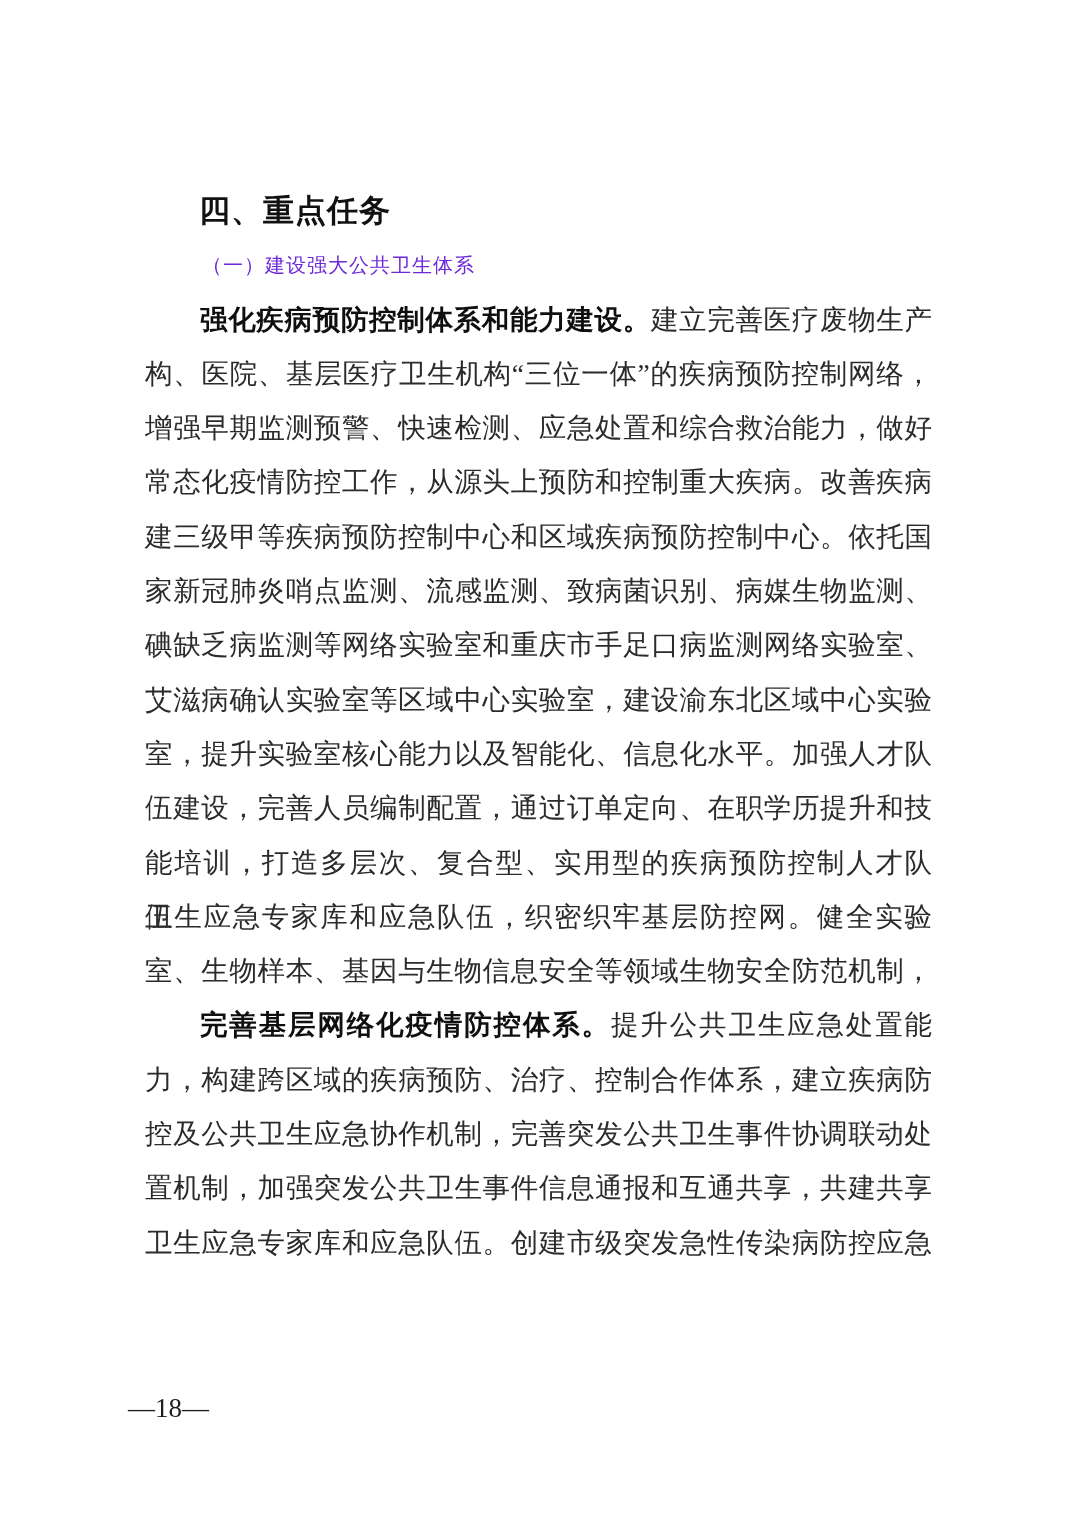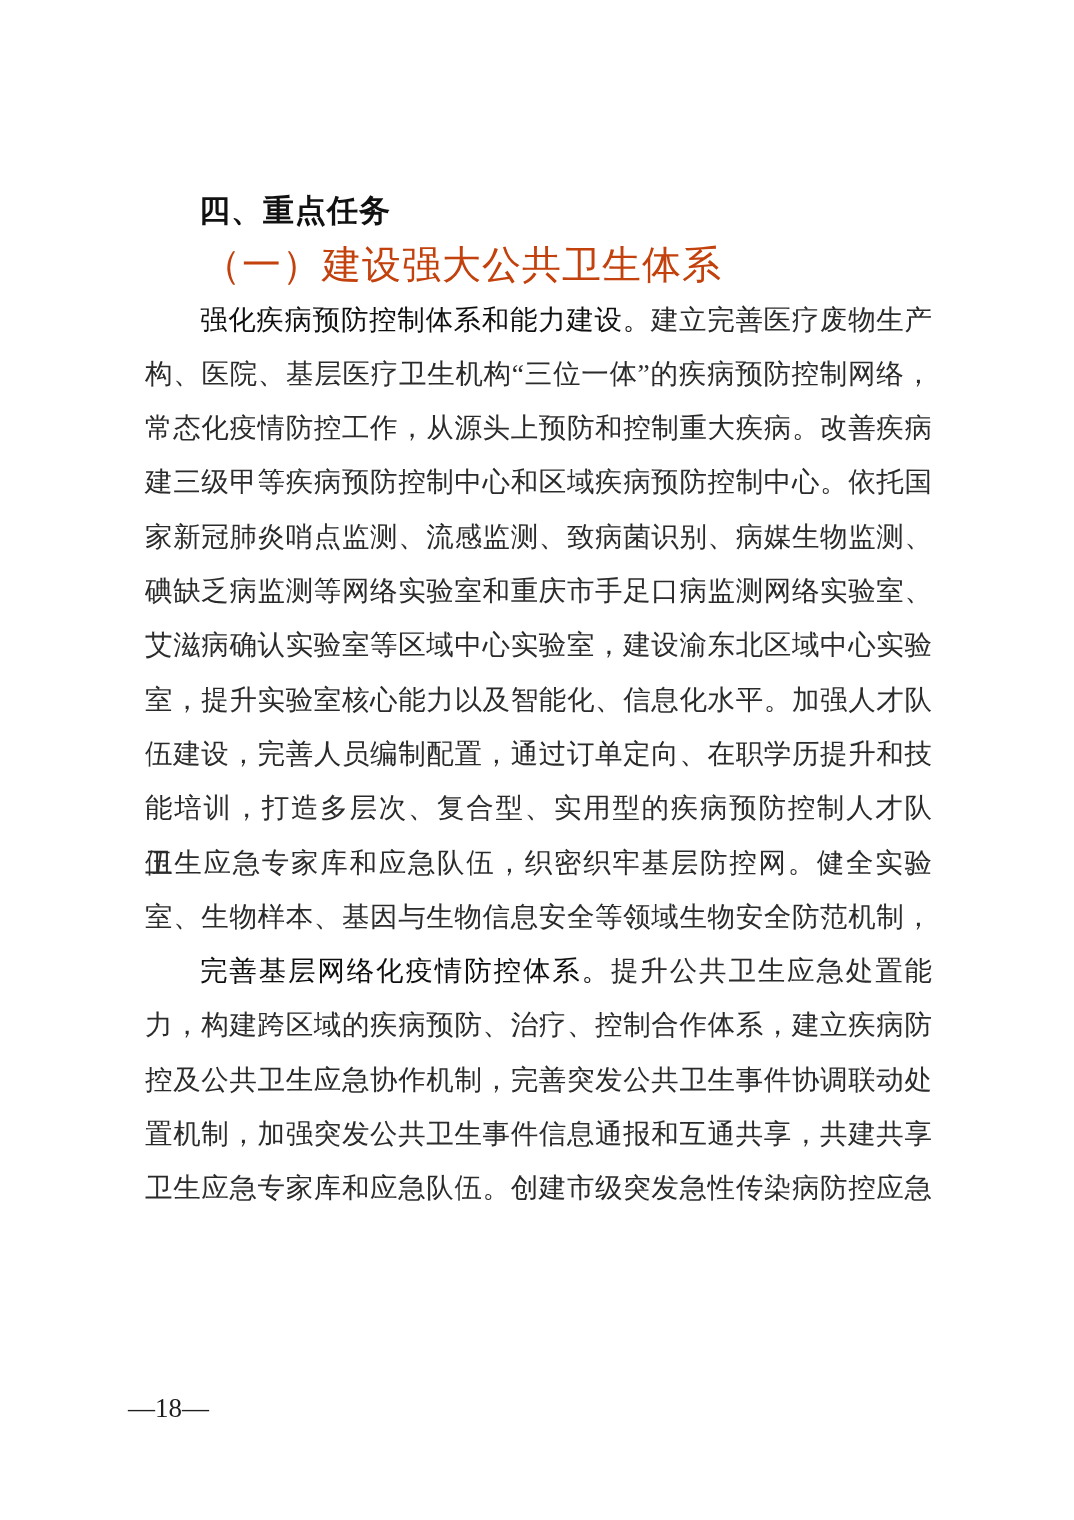--- a/index.html
+++ b/index.html
@@ -29,42 +29,42 @@
   .heading {
     font-family: "Liberation Sans", sans-serif;
     font-weight: 700;
     font-size: 31px;
     color: #111111;
     padding-left: 54px;
     letter-spacing: 1px;
   }
   .subheading {
     font-family: "Liberation Serif", serif;
-    font-size: 39px;
-    color: #c2410c;
+    font-size: 20px;
+    color: #6d28d9;
     padding-left: 57px;
     letter-spacing: 1px;
   }
   .line {
     font-size: 27.5px;
     color: #2b2b2b;
     height: 54.3px;
     line-height: 54.3px;
   }
   .line.justify {
     text-align: justify;
     text-align-last: justify;
     text-justify: inter-character;
     white-space: normal;
   }
   .line.indent {
     text-indent: 55px;
   }
   .lead {
-    font-weight: 400;
+    font-weight: 700;
     color: #0f0f0f;
   }
   .footer {
     position: absolute;
     left: 128px;
     top: 1391px;
     font-size: 27px;
     color: #1f1f1f;
     line-height: 34px;
     letter-spacing: 0;
@@ -73,20 +73,21 @@
 </head>
 <body>
 
 <div class="page">
   <div class="content">
     <div class="row heading">四、重点任务</div>
     <div class="row subheading">（一）建设强大公共卫生体系</div>
     <div id="document-body">
         <div class="line justify indent"><span class="lead">强化疾病预防控制体系和能力建设。</span><span>建立完善医疗废物生产</span></div>
         <div class="line justify"><span>构、医院、基层医疗卫生机构“三位一体”的疾病预防控制网络，</span></div>
+        <div class="line justify"><span>增强早期监测预警、快速检测、应急处置和综合救治能力，做好</span></div>
         <div class="line justify"><span>常态化疫情防控工作，从源头上预防和控制重大疾病。改善疾病</span></div>
         <div class="line justify"><span>建三级甲等疾病预防控制中心和区域疾病预防控制中心。依托国</span></div>
         <div class="line justify"><span>家新冠肺炎哨点监测、流感监测、致病菌识别、病媒生物监测、</span></div>
         <div class="line justify"><span>碘缺乏病监测等网络实验室和重庆市手足口病监测网络实验室、</span></div>
         <div class="line justify"><span>艾滋病确认实验室等区域中心实验室，建设渝东北区域中心实验</span></div>
         <div class="line justify"><span>室，提升实验室核心能力以及智能化、信息化水平。加强人才队</span></div>
         <div class="line justify"><span>伍建设，完善人员编制配置，通过订单定向、在职学历提升和技</span></div>
         <div class="line justify"><span>能培训，打造多层次、复合型、实用型的疾病预防控制人才队伍。</span></div>
         <div class="line justify"><span>卫生应急专家库和应急队伍，织密织牢基层防控网。健全实验</span></div>
         <div class="line justify"><span>室、生物样本、基因与生物信息安全等领域生物安全防范机制，</span></div>

